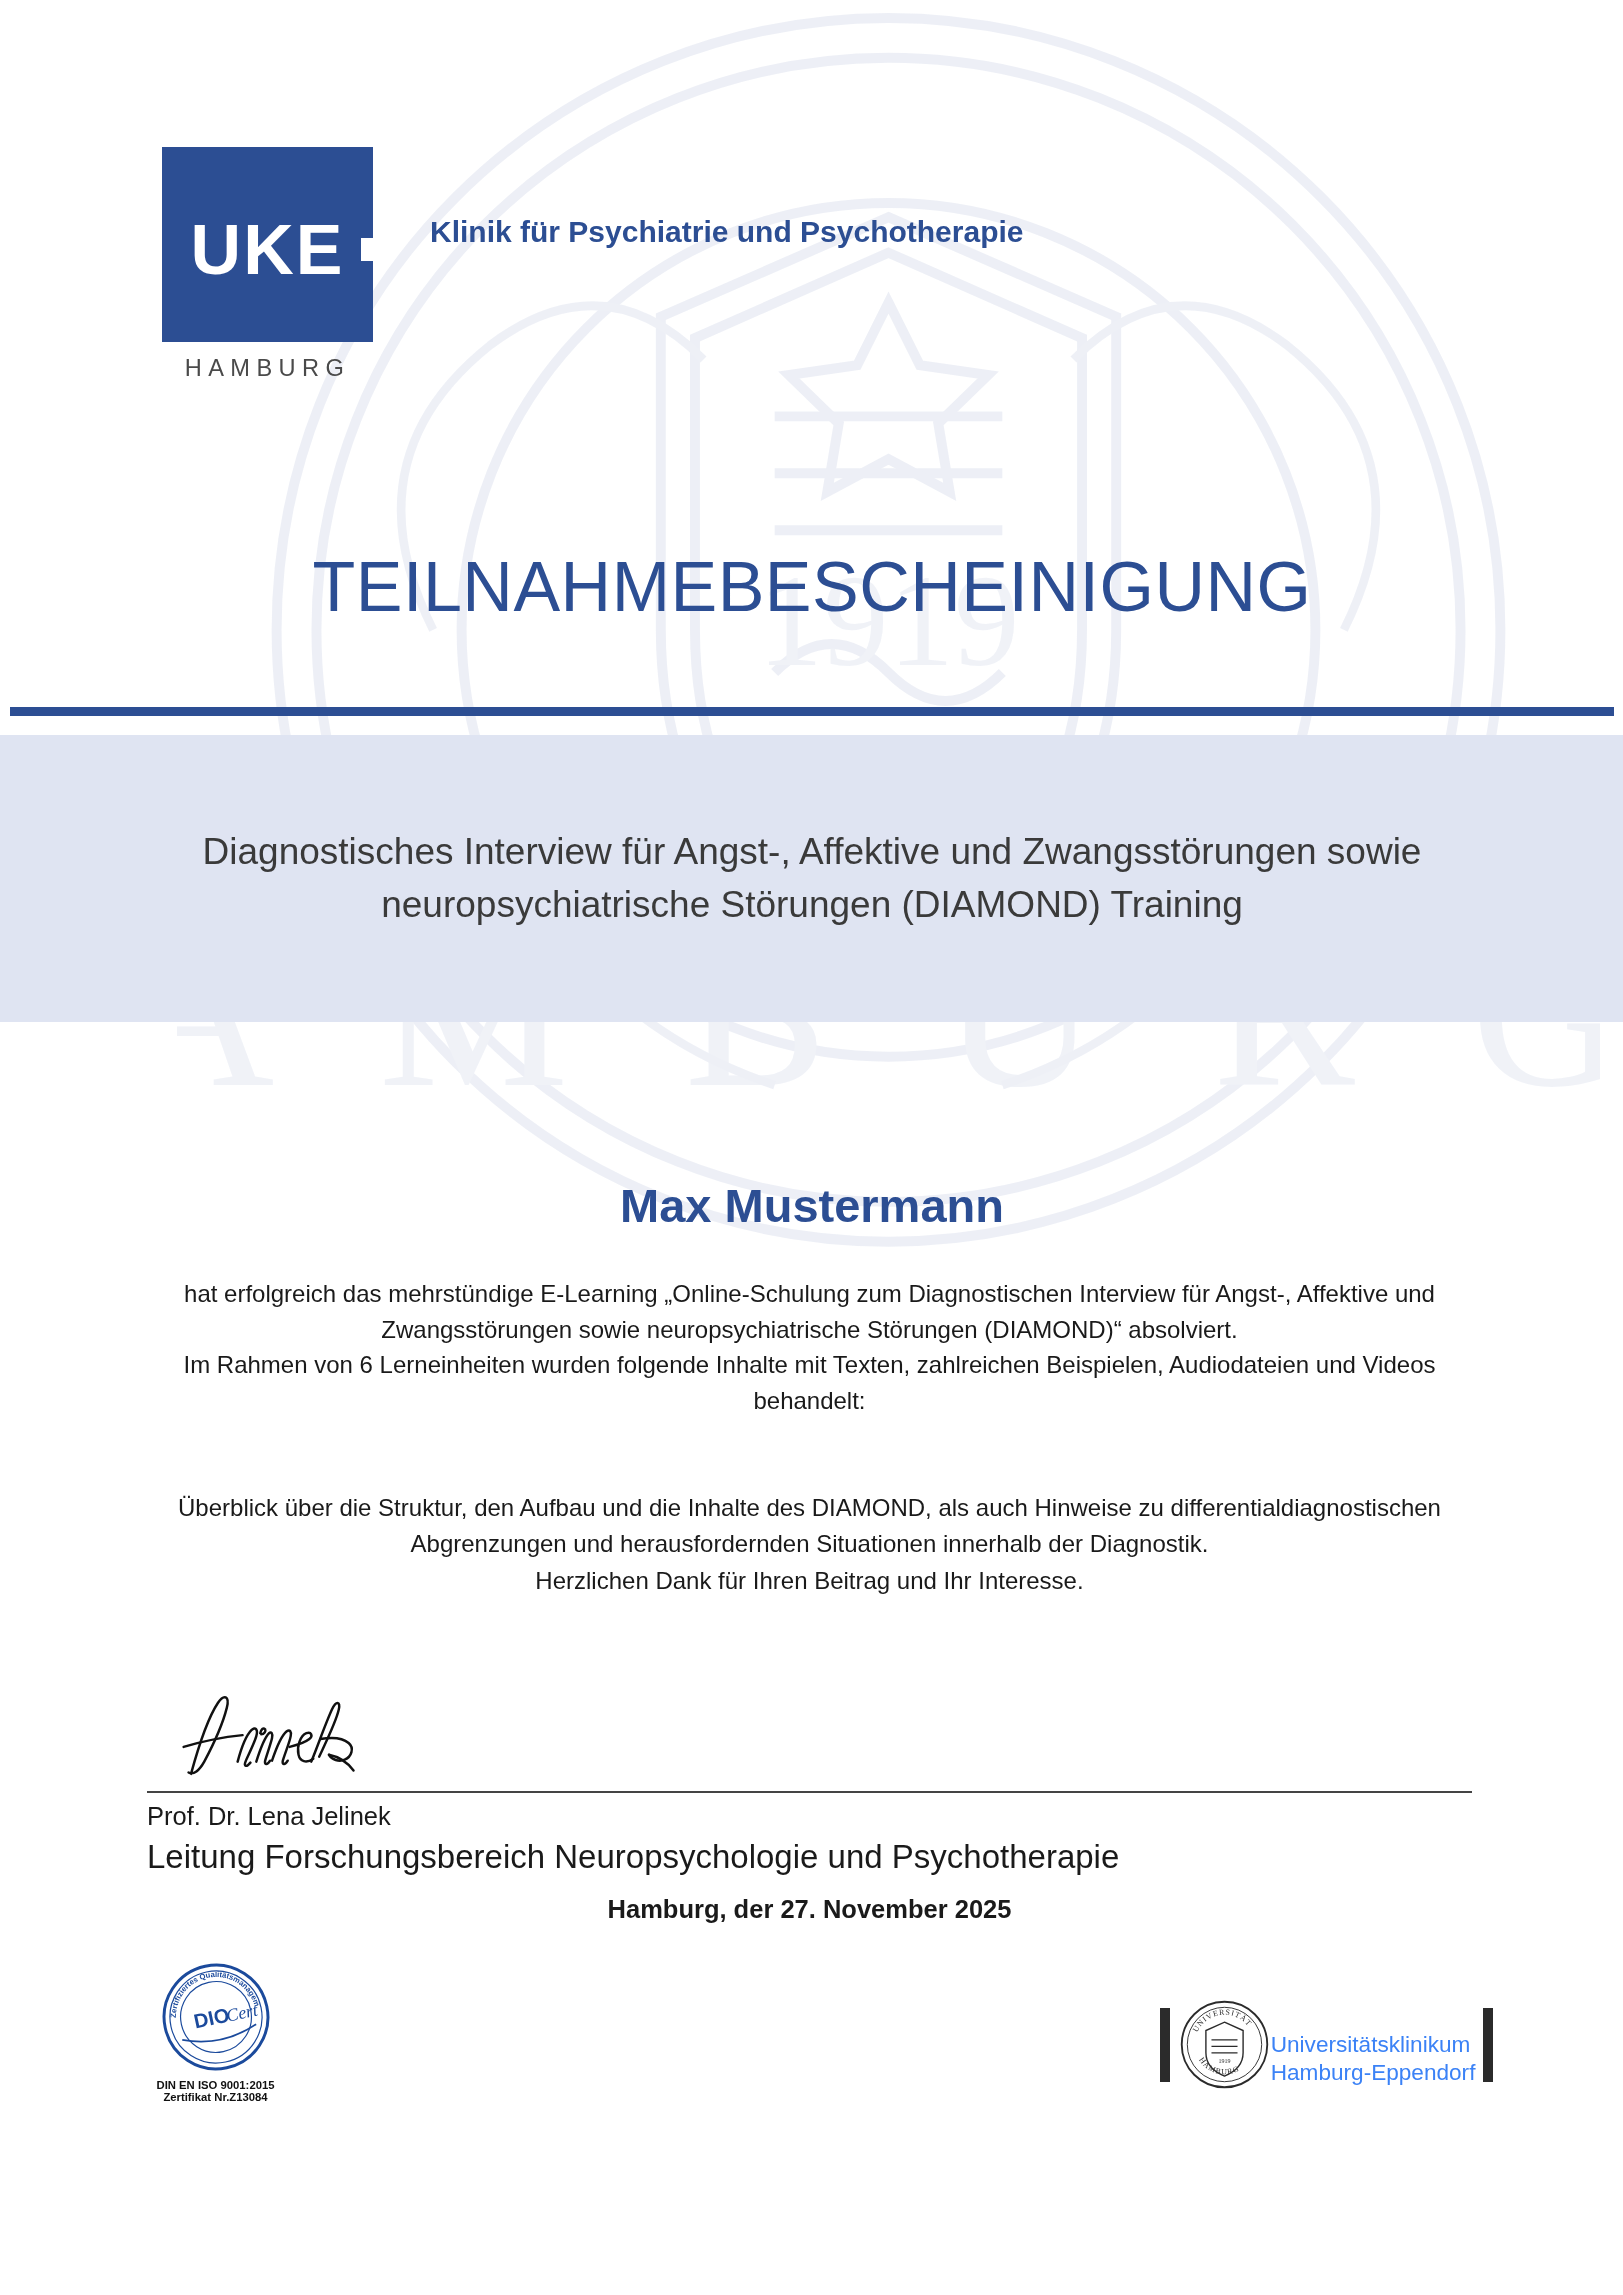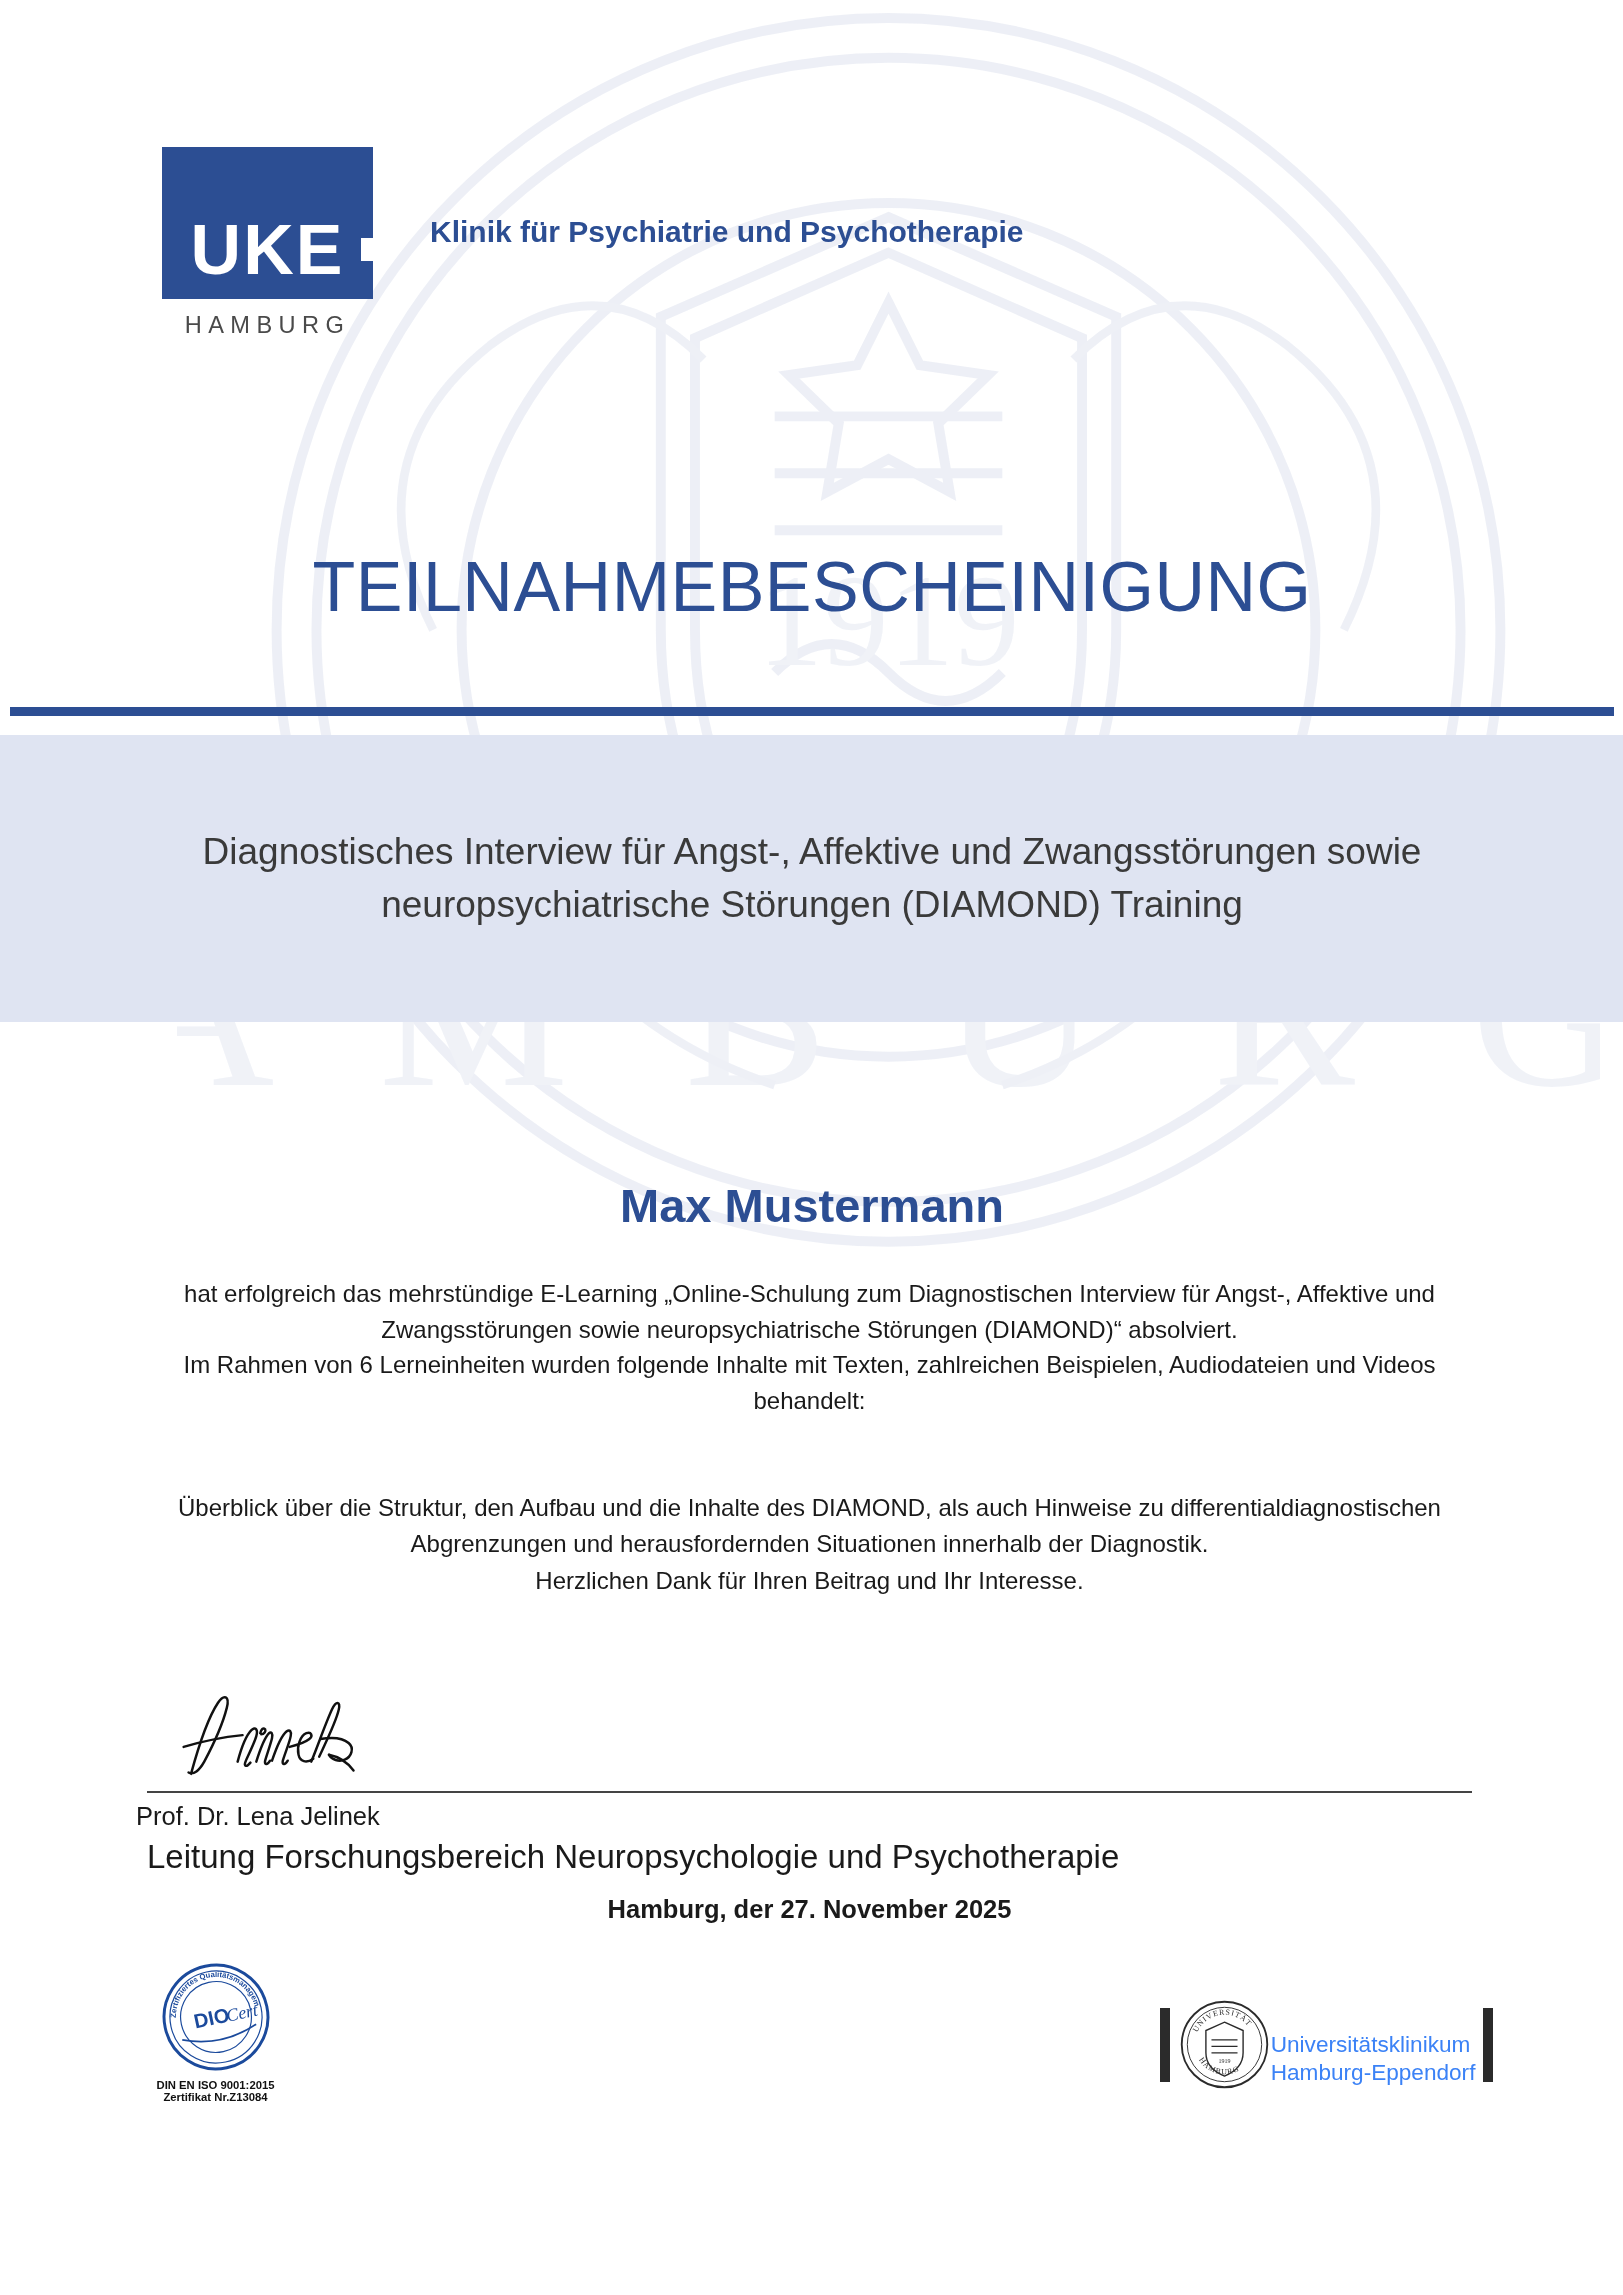--- a/index.html
+++ b/index.html
@@ -39,21 +39,21 @@
     top: 147px;
     display: flex;
     align-items: flex-start;
   }
   .logo-block {
     width: 211px;
     position: relative;
   }
   .uke-square {
     width: 211px;
-    height: 152px;
+    height: 195px;
     background: #2c4e93;
     position: relative;
   }
   .uke-letters {
     position: absolute;
     left: 0;
     right: 0;
     top: 68px;
     text-align: center;
     color: #ffffff;
@@ -171,21 +171,21 @@
   .sig-line {
     position: absolute;
     left: 147px;
     width: 1325px;
     top: 1791px;
     height: 1.5px;
     background: #444444;
   }
   .sig-name {
     position: absolute;
-    left: 136px;
+    left: 147px;
     top: 1802px;
     color: #1a1a1a;
     font-size: 25.5px;
   }
   .sig-role {
     position: absolute;
     left: 147px;
     top: 1838px;
     color: #1a1a1a;
     font-size: 33px;

